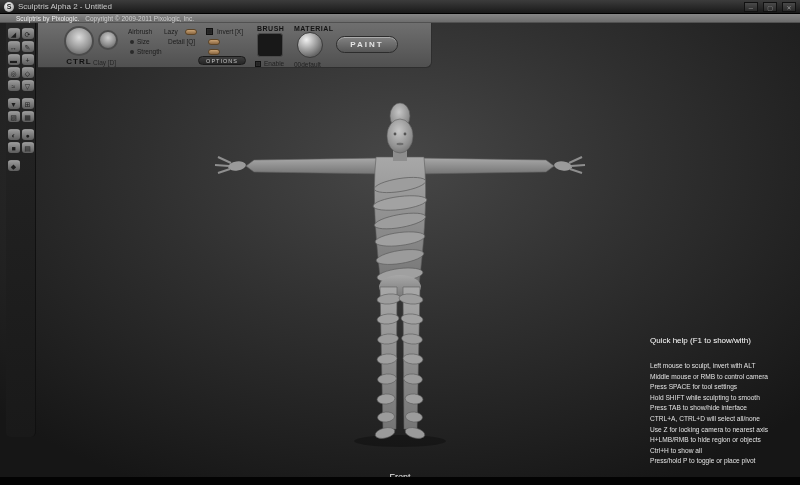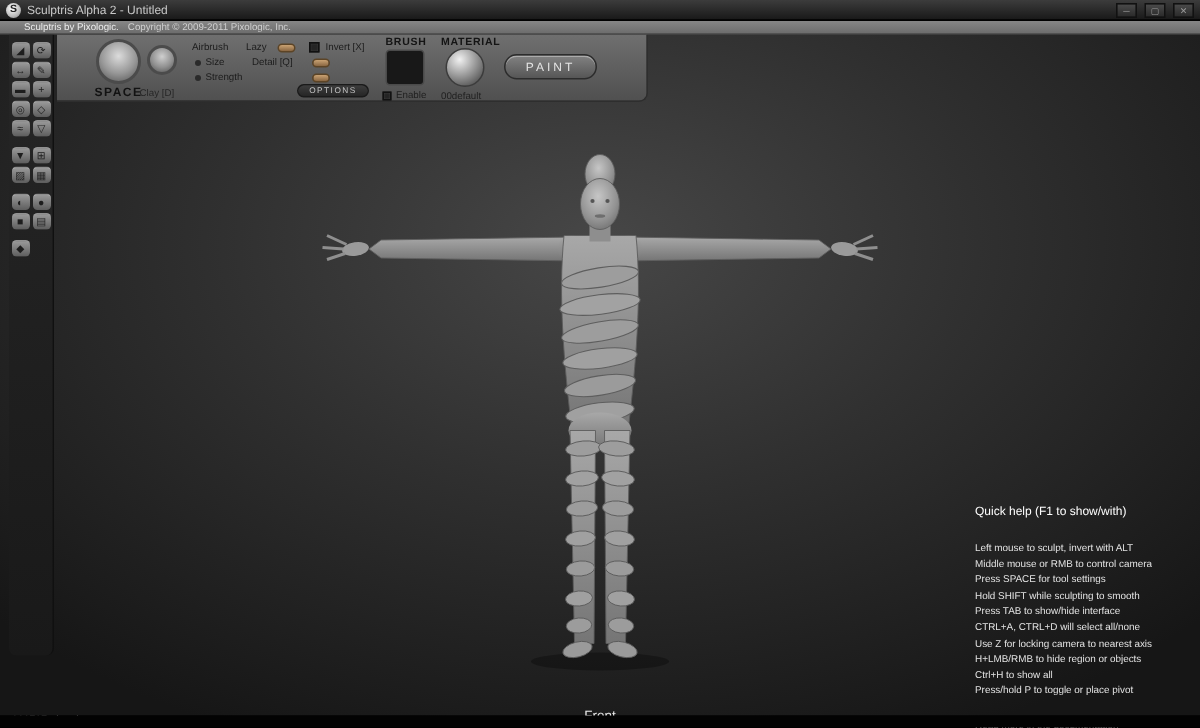--- a/index.html
+++ b/index.html
@@ -53,21 +53,21 @@
     font-size:5.5px; letter-spacing:1px; text-align:center; line-height:8px; }
   .section-label { font-size:7px; font-weight:bold; color:#141414; letter-spacing:.5px; }
   .brush-swatch { left:219px; top:10px; width:26px; height:24px; background:#181818;
     border:1px solid #4a4a4a; border-radius:3px; }
   .material-sphere { left:259px; top:9px; width:26px; height:26px; border-radius:50%;
     background:radial-gradient(circle at 35% 28%, #f1f1f1, #9d9d9d 45%, #454545 92%);
     border:1px solid #3c3c3c; }
   .small-caption { font-size:6.5px; color:#1f1f1f; }
   .paint-btn { left:298px; top:13px; width:62px; height:17px; border-radius:9px;
     background:linear-gradient(#828282,#565656); border:1px solid #2c2c2c; color:#e4e4e4;
-    font-size:8px; font-weight:normal; letter-spacing:2px; text-align:center; line-height:16px;
+    font-size:8px; font-weight:bold; letter-spacing:2px; text-align:center; line-height:16px;
     box-shadow:inset 0 1px 0 rgba(255,255,255,.35); }
 
   
   #toolpalette { position:absolute; left:6px; top:23px; width:30px; height:414px;
     background:linear-gradient(#262626,#191919); border-radius:0 0 5px 5px;
     border-right:1px solid #101010; padding-top:5px; }
   .tool-group { display:grid; grid-template-columns:repeat(2,12px); gap:2px;
     justify-content:center; margin-bottom:7px; }
   .tool-btn { width:12px; height:11px; border-radius:3px;
     background:linear-gradient(#989898,#5d5d5d); border-top:1px solid rgba(255,255,255,.3);
@@ -193,21 +193,21 @@
   </div>
 
   <div id="topstrip">
     <span class="credit">Sculptris by Pixologic.</span>
     <span class="copy">Copyright © 2009-2011 Pixologic, Inc.</span>
   </div>
 
   <div id="controlpanel">
     <div class="abs big-brush"></div>
     <div class="abs small-brush"></div>
-    <div class="abs draw-label">SPACE</div>
+    <div class="abs draw-label">CTRL</div>
     <div class="abs clay-label">Clay [D]</div>
 
     <div class="abs tb-label" style="left:90px; top:5px;">Airbrush</div>
     <div class="abs tb-label" style="left:126px; top:5px;">Lazy</div>
     <div class="abs pill" style="left:147px; top:6px;"></div>
     <div class="abs checkbox" style="left:168px; top:5px;"></div>
     <div class="abs tb-label" style="left:179px; top:5px;">Invert [X]</div>
 
     <div class="abs dot" style="left:92px; top:17px;"></div>
     <div class="abs tb-label" style="left:99px; top:15px;">Size</div>

